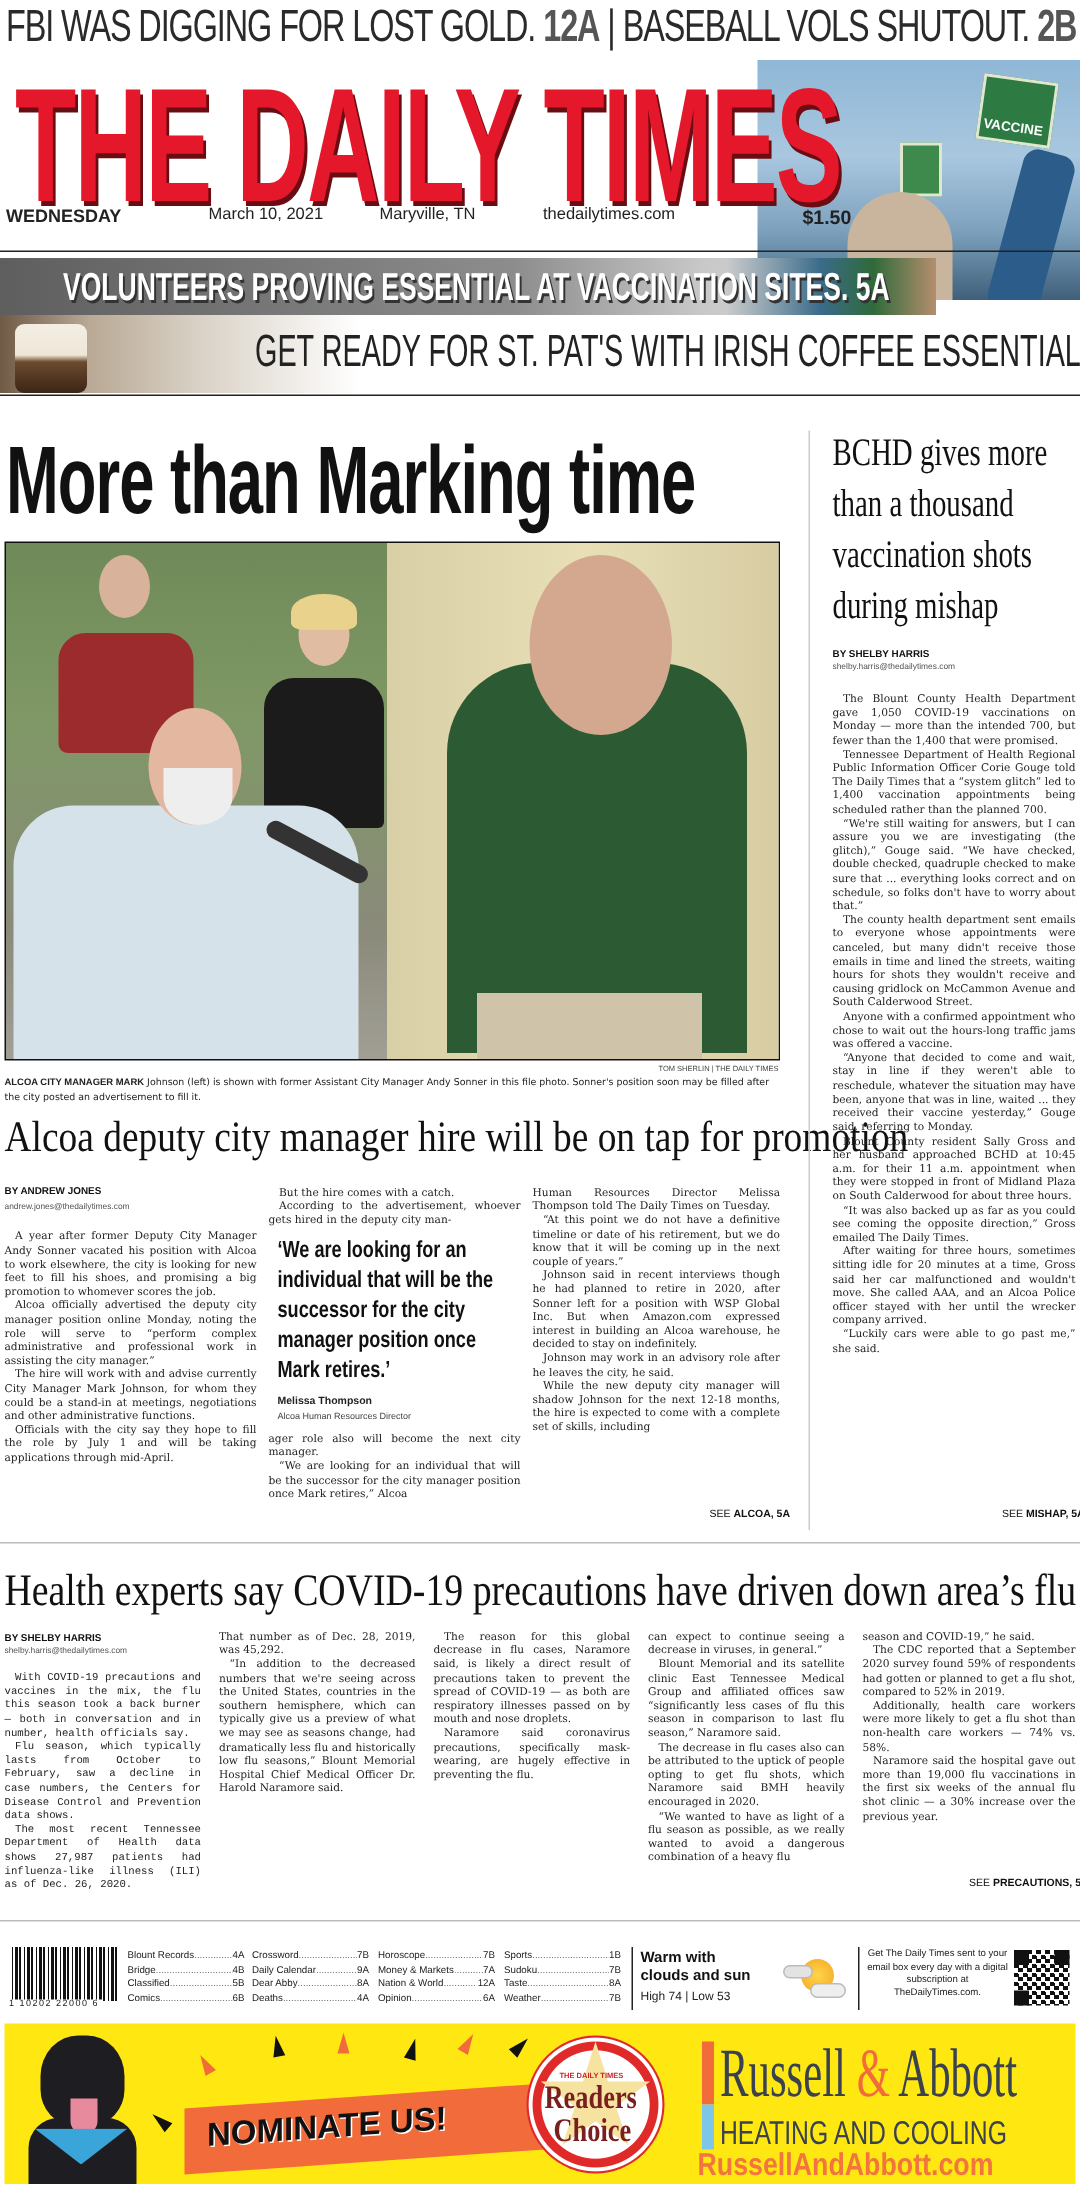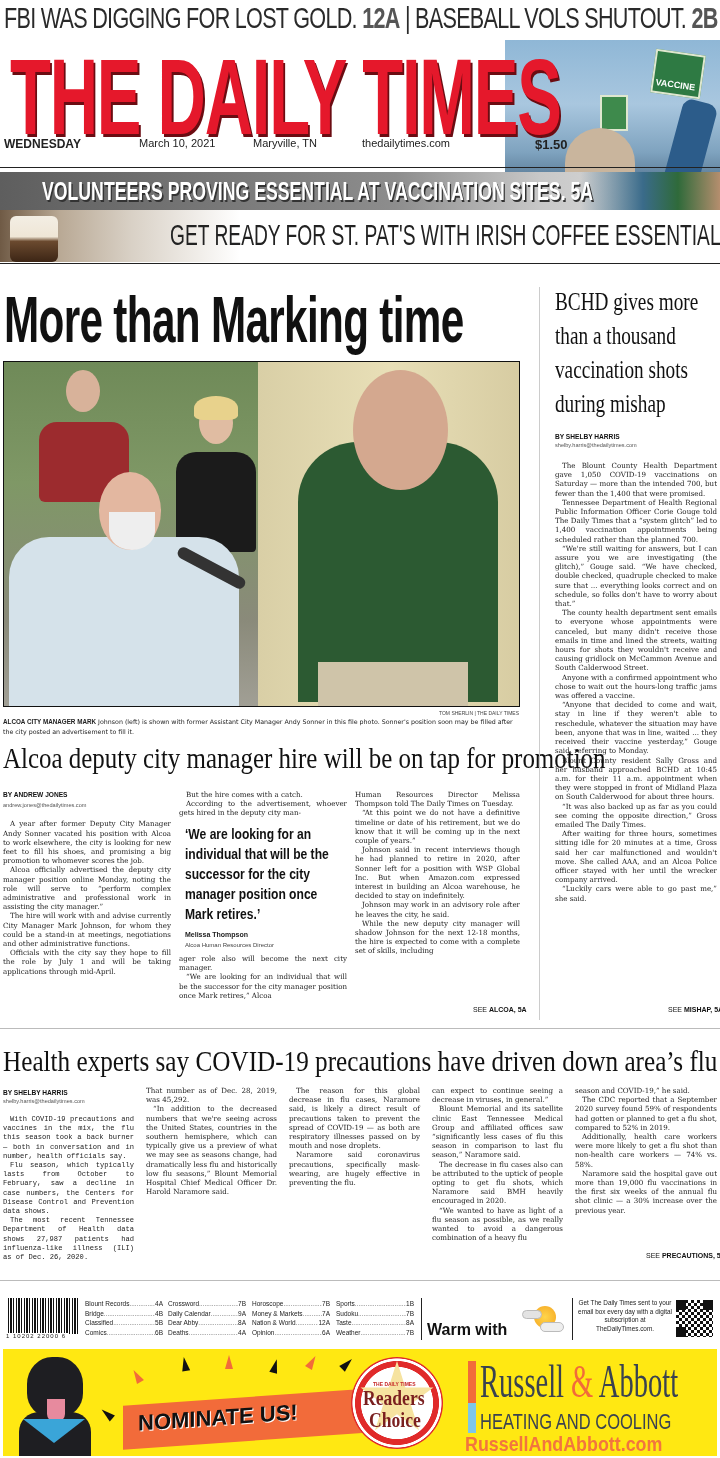--- a/index.html
+++ b/index.html
@@ -30,21 +30,21 @@
     font-family: "Liberation Sans", sans-serif; font-size: 11px; color: #222; }
   #mast-date span { position: absolute; top: 2px; white-space: nowrap; }
   #mast-day { left: 4px; font-weight: bold; font-size: 12px; }
   #mast-dt { left: 118px; padding-left: 21px; }
   #mast-city { left: 253px; }
   #mast-url { left: 362px; }
   #mast-price { left: 535px; font-weight: bold; font-size: 13px; }
   #mast-rule { position:absolute; left:0; top:167px; width:720px; height:1px; background:#222; }
 
   
-  #promo1 { position: absolute; left: 0; top: 172px; width: 720px; height: 38px;
+  #promo1 { position: absolute; left: 0; top: 172px; width: 624px; height: 38px;
     background: linear-gradient(90deg,#5e5e5e 0%,#8d8d8d 55%,#c8c8c8 75%,#e3e3e3 100%); overflow: hidden; }
   #promo1 .txt { position: absolute; left: 42px; top: 4px; white-space: nowrap;
     font-family: "Liberation Sans", sans-serif; font-weight: bold; font-size: 26px; color: #fff;
     text-shadow: 2px 2px 0 #333; transform: scaleX(0.68); transform-origin: left top; }
   #promo1 .img { position:absolute; right:0; top:0; width:140px; height:38px;
     background: linear-gradient(90deg, rgba(255,255,255,0) 0%, #3a6b8a 45%, #2f6a3a 70%, #b58e6e 100%); }
   #promo2 { position: absolute; left: 0; top: 210px; width: 720px; height: 52px; background: #fff; overflow: hidden; }
   #promo2 .img { position:absolute; left:0; top:0; width:240px; height:52px;
     background: linear-gradient(90deg,#6f5a45 0%,#b9a995 25%,#d9d1c6 55%,#fff 100%); }
   #promo2 .cup { position:absolute; left:10px; top:6px; width:48px; height:46px; border-radius:6px;
@@ -131,21 +131,21 @@
   #barcode { position:absolute; left:8px; top:8px; width:70px; height:36px;
     background: repeating-linear-gradient(90deg,#111 0 1px,#fff 1px 2px,#111 2px 4px,#fff 4px 5px,#111 5px 6px,#fff 6px 8px); }
   #barcode-num { position:absolute; left:4px; top:43px; font-family:"Liberation Sans",sans-serif; font-size:6px; letter-spacing:1px; background:#fff; padding:0 2px; color:#222; }
   .idx-col { position: absolute; top: 9px; width: 78px; font-family: "Liberation Sans", sans-serif; font-size: 6.5px; line-height: 9.6px; color: #222; }
   .idx-row { display: flex; white-space: nowrap; }
   .idx-row .dots { flex: 1; overflow: hidden; color: #666; }
   .idx-row .dots::before { content: "................................................"; }
   #idx0 { left: 85px; } #idx1 { left: 168px; } #idx2 { left: 252px; } #idx3 { left: 336px; }
   #wx-sep1 { position:absolute; left:421px; top:8px; width:1px; height:42px; background:#222; }
   #wx-text { position:absolute; left:427px; top:10px; font-family:"Liberation Sans",sans-serif; }
-  #wx-text .h { font-weight:bold; font-size:16px; line-height:12px; color:#111;margin-top:24px; }
+  #wx-text .h { font-weight:bold; font-size:10px; line-height:12px; color:#111; }
   #wx-text .hl { font-size:8px; margin-top:2px; color:#222; }
   #wx-icon { position:absolute; left:522px; top:12px; width:44px; height:32px; }
   #wx-icon .sun { position:absolute; left:12px; top:4px; width:22px; height:22px; border-radius:50%; background:radial-gradient(circle,#ffd54a 0%,#f5a623 100%); }
   #wx-icon .cl1 { position:absolute; left:0; top:8px; width:20px; height:9px; border-radius:5px; background:#e3e3e3; border:1px solid #bbb; }
   #wx-icon .cl2 { position:absolute; left:18px; top:20px; width:24px; height:10px; border-radius:5px; background:#eee; border:1px solid #bbb; }
   #wx-sep2 { position:absolute; left:572px; top:8px; width:1px; height:42px; background:#222; }
   #promo-digital { position:absolute; left:577px; top:9px; width:96px; text-align:center;
     font-family:"Liberation Sans",sans-serif; font-size:6.4px; line-height:8.5px; color:#222; }
   #qr { position:absolute; left:676px; top:10px; width:37px; height:37px;
     background:
@@ -282,21 +282,21 @@
 </div>
 <div class="see" id="see-alcoa"><span>SEE </span><b>ALCOA, 5A</b></div>
 
 <div id="col-rule"></div>
 <div id="side-head">BCHD gives more than a thousand vaccination shots during mishap</div>
 <div id="side-by">
   <div class="byline">BY SHELBY HARRIS</div>
   <div class="email">shelby.harris@thedailytimes.com</div>
 </div>
 <div class="col" id="side-body">
-  <p>The Blount County Health Department gave 1,050 COVID-19 vaccinations on Saturday — more than the intended 700, but fewer than the 1,400 that were promised.</p>
+  <p>The Blount County Health Department gave 1,050 COVID-19 vaccinations on Monday — more than the intended 700, but fewer than the 1,400 that were promised.</p>
   <p>Tennessee Department of Health Regional Public Information Officer Corie Gouge told The Daily Times that a “system glitch” led to 1,400 vaccination appointments being scheduled rather than the planned 700.</p>
   <p>“We're still waiting for answers, but I can assure you we are investigating (the glitch),” Gouge said. “We have checked, double checked, quadruple checked to make sure that ... everything looks correct and on schedule, so folks don't have to worry about that.”</p>
   <p>The county health department sent emails to everyone whose appointments were canceled, but many didn't receive those emails in time and lined the streets, waiting hours for shots they wouldn't receive and causing gridlock on McCammon Avenue and South Calderwood Street.</p>
   <p>Anyone with a confirmed appointment who chose to wait out the hours-long traffic jams was offered a vaccine.</p>
   <p>“Anyone that decided to come and wait, stay in line if they weren't able to reschedule, whatever the situation may have been, anyone that was in line, waited ... they received their vaccine yesterday,” Gouge said, referring to Monday.</p>
   <p>Blount County resident Sally Gross and her husband approached BCHD at 10:45 a.m. for their 11 a.m. appointment when they were stopped in front of Midland Plaza on South Calderwood for about three hours.</p>
   <p>“It was also backed up as far as you could see coming the opposite direction,” Gross emailed The Daily Times.</p>
   <p>After waiting for three hours, sometimes sitting idle for 20 minutes at a time, Gross said her car malfunctioned and wouldn't move. She called AAA, and an Alcoa Police officer stayed with her until the wrecker company arrived.</p>
   <p>“Luckily cars were able to go past me,” she said.</p>
 </div>

